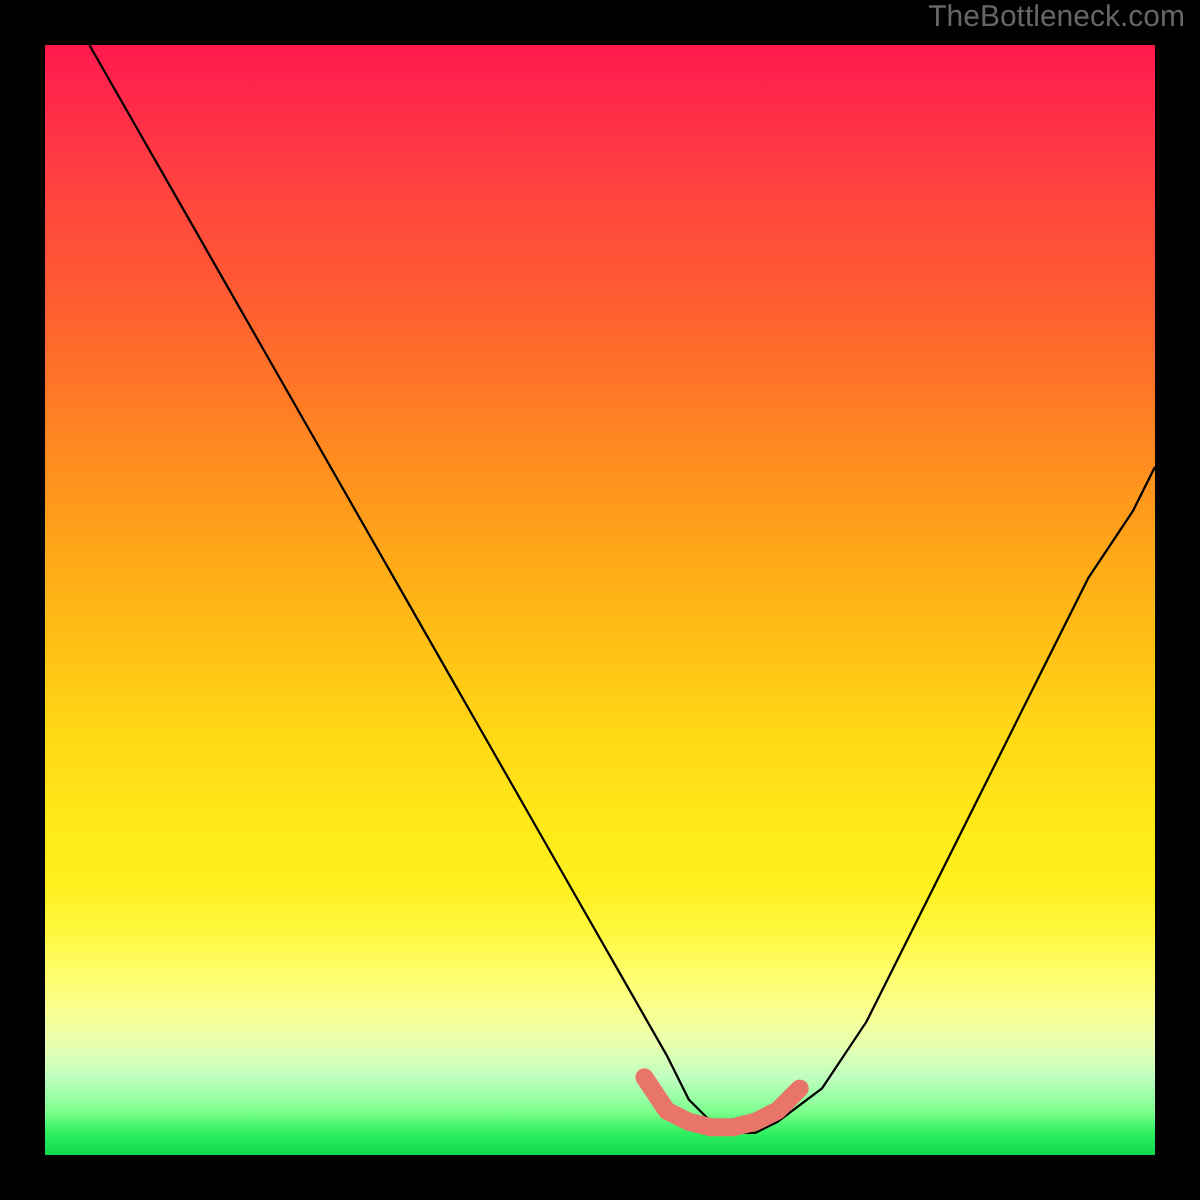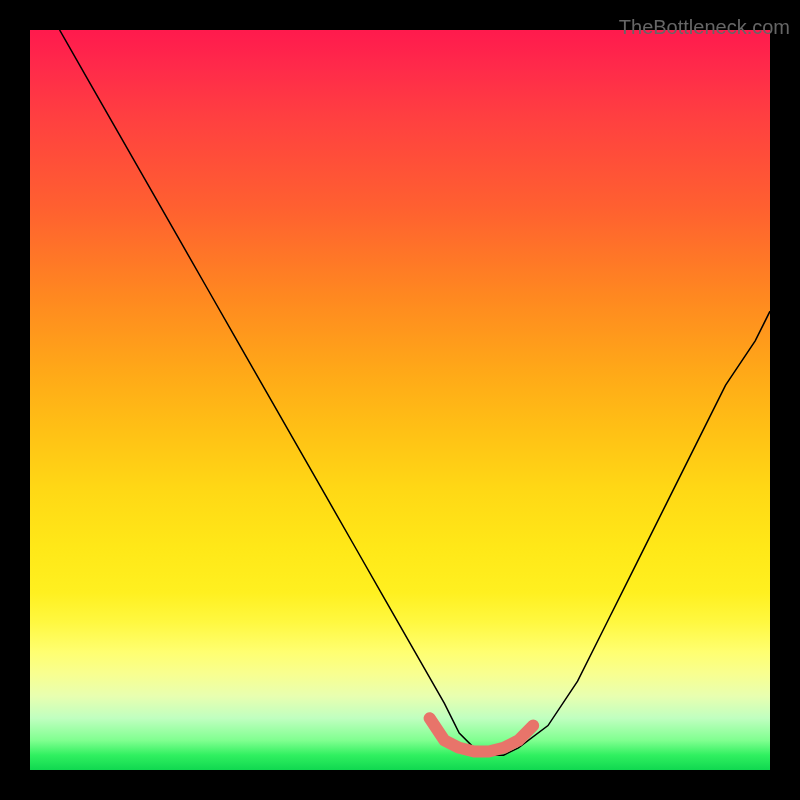--- a/index.html
+++ b/index.html
@@ -6,21 +6,21 @@
     margin: 0;
     padding: 0;
     width: 800px;
     height: 800px;
     background: #000;
     position: relative;
     font-family: Arial, Helvetica, sans-serif;
   }
   .watermark {
     position: absolute;
-    top: 16px;
+    top: 0;
     right: 10px;
     color: #666;
     font-size: 20px;
     font-weight: 500;
     z-index: 10;
   }
   .plot-area {
     position: absolute;
     left: 30px;
     top: 30px;

